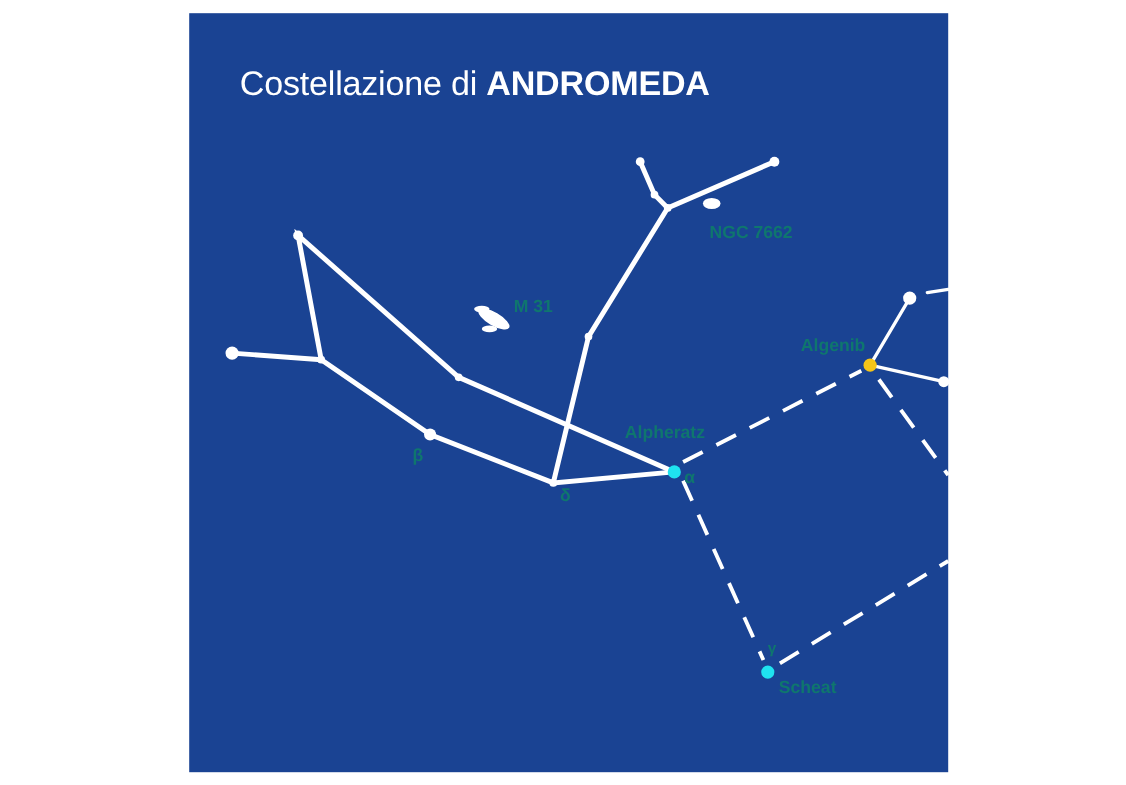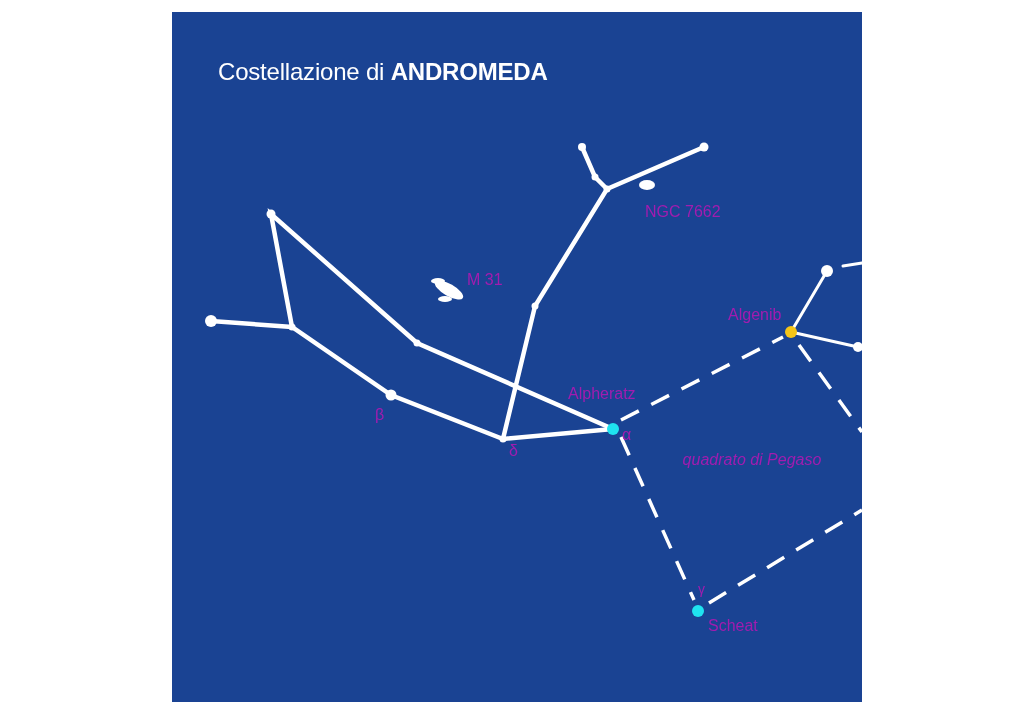--- a/index.html
+++ b/index.html
@@ -1,21 +1,21 @@
 <!DOCTYPE html>
 <html><head>
 <meta charset="utf-8">
 <style>
   html, body { margin:0; padding:0; background:#ffffff; }
   body { width:1024px; height:714px; position:relative; overflow:hidden; font-family:"Liberation Sans", sans-serif; }
   #panel { position:absolute; left:172px; top:12px; width:690px; height:690px; background:#1a4393; }
   #chart { position:absolute; left:0; top:0; width:1024px; height:714px; }
-  .title { position:absolute; left:218px; top:58px; font-size:24px; color:#ffffff; white-space:nowrap; letter-spacing:-0.2px; }
+  .title { position:absolute; left:218px; top:58px; font-size:31px; color:#ffffff; white-space:nowrap; letter-spacing:-0.2px; }
   .title b { font-weight:bold; }
-  .lbl { position:absolute; color:#a21caf; font-size:16px; white-space:nowrap; }
+  .lbl { position:absolute; color:#0f766e; font-size:16px; white-space:nowrap;font-weight:bold; }
   .lbl.it { font-style:italic; text-align:center; font-size:16px; line-height:21px; }
 </style>
 </head>
 <body>
 
 <div id="panel"></div>
 
 <svg id="chart" viewBox="0 0 1024 714">
 
   <g stroke="#ffffff" stroke-width="4.5" fill="none" stroke-linecap="round">
@@ -74,14 +74,13 @@
 <div class="lbl" style="left:645px;top:203px;">NGC 7662</div>
 <div class="lbl" style="left:467px;top:271px;">M 31</div>
 <div class="lbl" style="left:728px;top:306px;">Algenib</div>
 <div class="lbl" style="left:568px;top:385px;">Alpheratz</div>
 <div class="lbl" style="left:622px;top:426px;">α</div>
 <div class="lbl" style="left:375px;top:406px;">β</div>
 <div class="lbl" style="left:509px;top:442px;">δ</div>
 <div class="lbl" style="left:698px;top:581px;font-size:14px;">γ</div>
 <div class="lbl" style="left:708px;top:617px;">Scheat</div>
 <div class="lbl it" style="left:662px;top:449px;width:180px;">
-  <div>quadrato di Pegaso</div>
 </div>
 
 </body></html>

